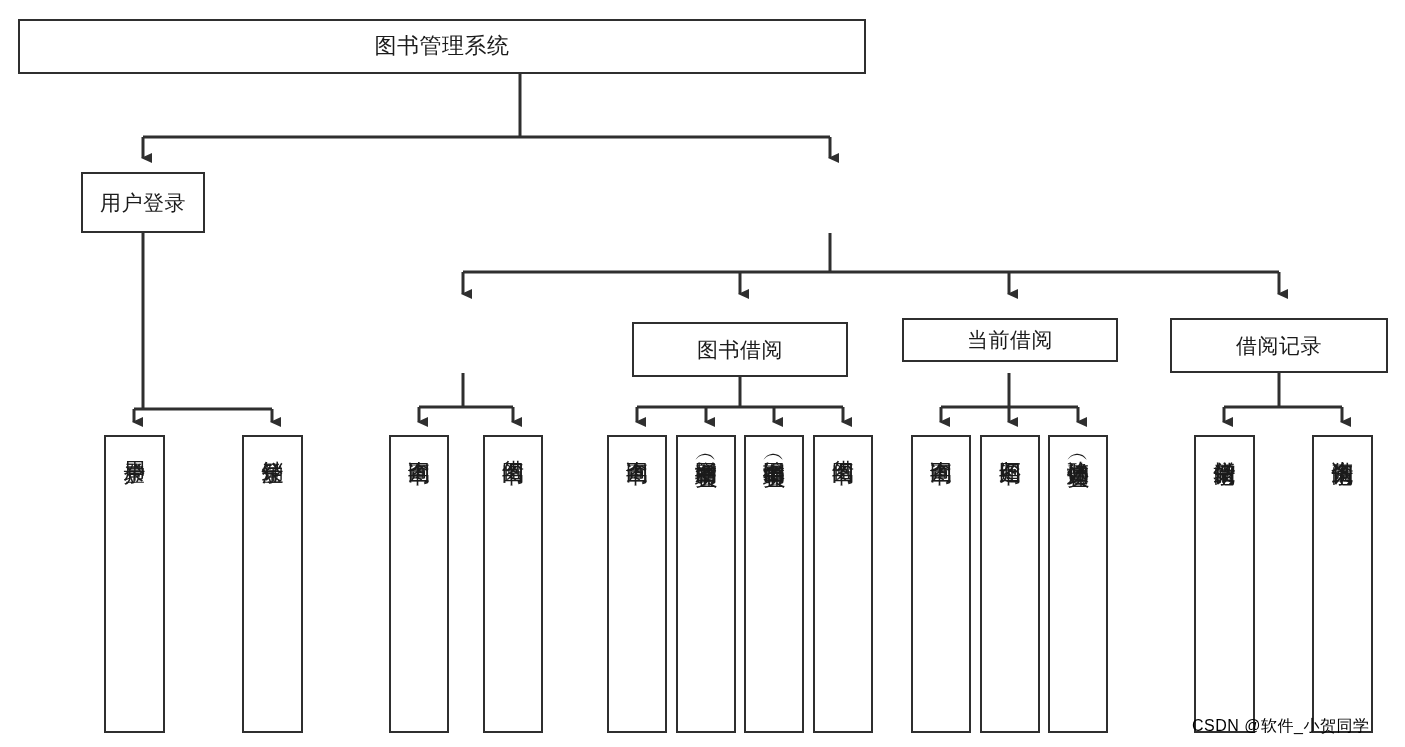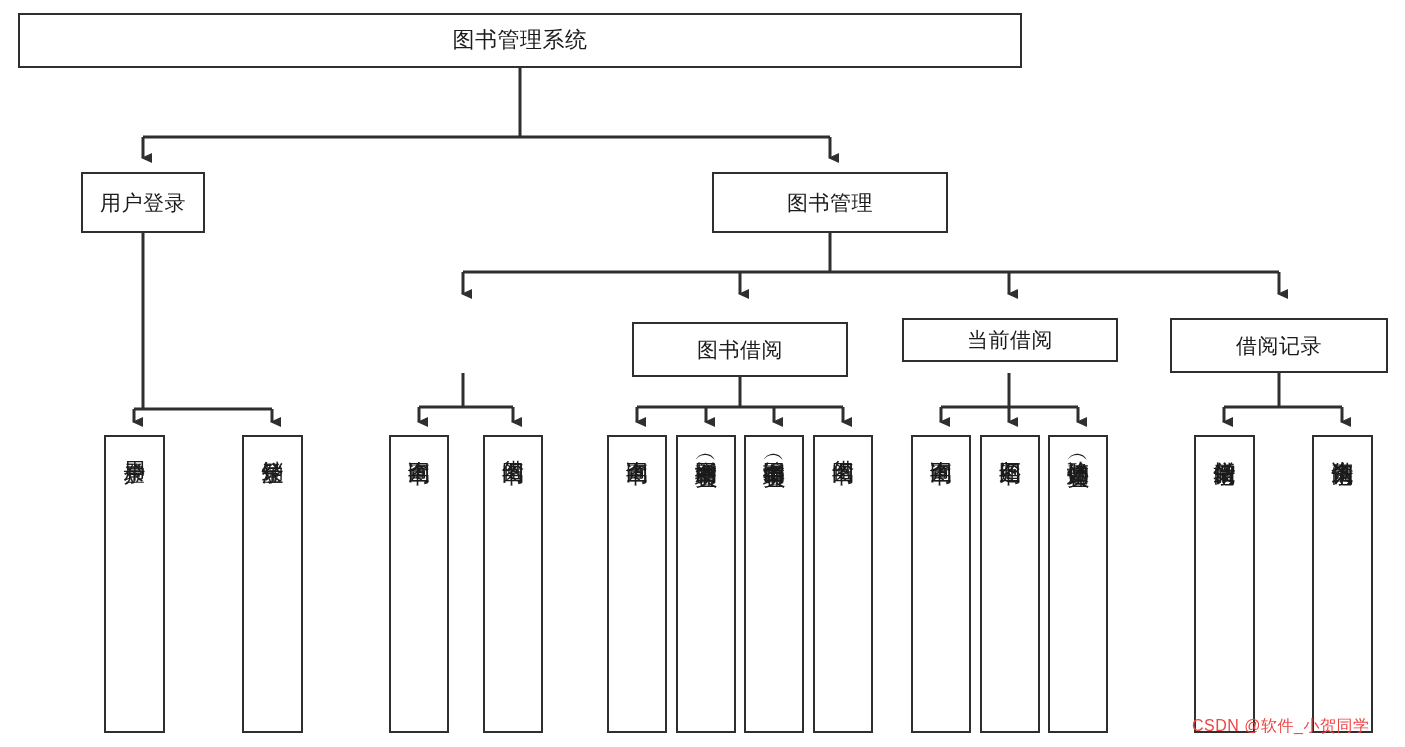--- a/index.html
+++ b/index.html
@@ -53,21 +53,21 @@
     text-orientation: upright;
     font-size: 22px;
     line-height: 1.08;
     letter-spacing: 1px;
     white-space: nowrap;
     color: #1b1b1b;
   }
   .watermark {
     position: absolute;
     font-size: 16px;
-    color: #ef4444;
+    color: #000000;
     white-space: nowrap;
     letter-spacing: 0.5px;
   }
 </style>
 </head>
 <body>
 
 <div id="canvas">
 
   <svg class="edges" viewBox="0 0 1405 747">
@@ -113,31 +113,28 @@
       <path d="M1009,407 L1009,422" marker-end="url(#arrow)"></path>
       <path d="M1078,407 L1078,422" marker-end="url(#arrow)"></path>
 
       <path d="M1279,373 L1279,407"></path>
       <path d="M1224,407 L1342,407"></path>
       <path d="M1224,407 L1224,422" marker-end="url(#arrow)"></path>
       <path d="M1342,407 L1342,422" marker-end="url(#arrow)"></path>
     </g>
   </svg>
 
-  <div class="node horiz root" style="left:18px; top:13px; width:1004px; height:55px;">
+  <div class="node horiz root" style="left:18px; top:19px; width:848px; height:55px;">
     <span>图书管理系统</span>
   </div>
 
   <div class="node horiz" style="left:81px; top:172px; width:124px; height:61px;">
     <span>用户登录</span>
   </div>
 
-  <div class="node horiz" style="left:712px; top:172px; width:236px; height:61px;">
-    <span>图书管理</span>
-  </div>
 
 
   <div class="node horiz" style="left:632px; top:322px; width:216px; height:55px;">
     <span>图书借阅</span>
   </div>
 
   <div class="node horiz" style="left:902px; top:318px; width:216px; height:44px;justify-content:center;">
     <span>当前借阅</span>
   </div>
 

